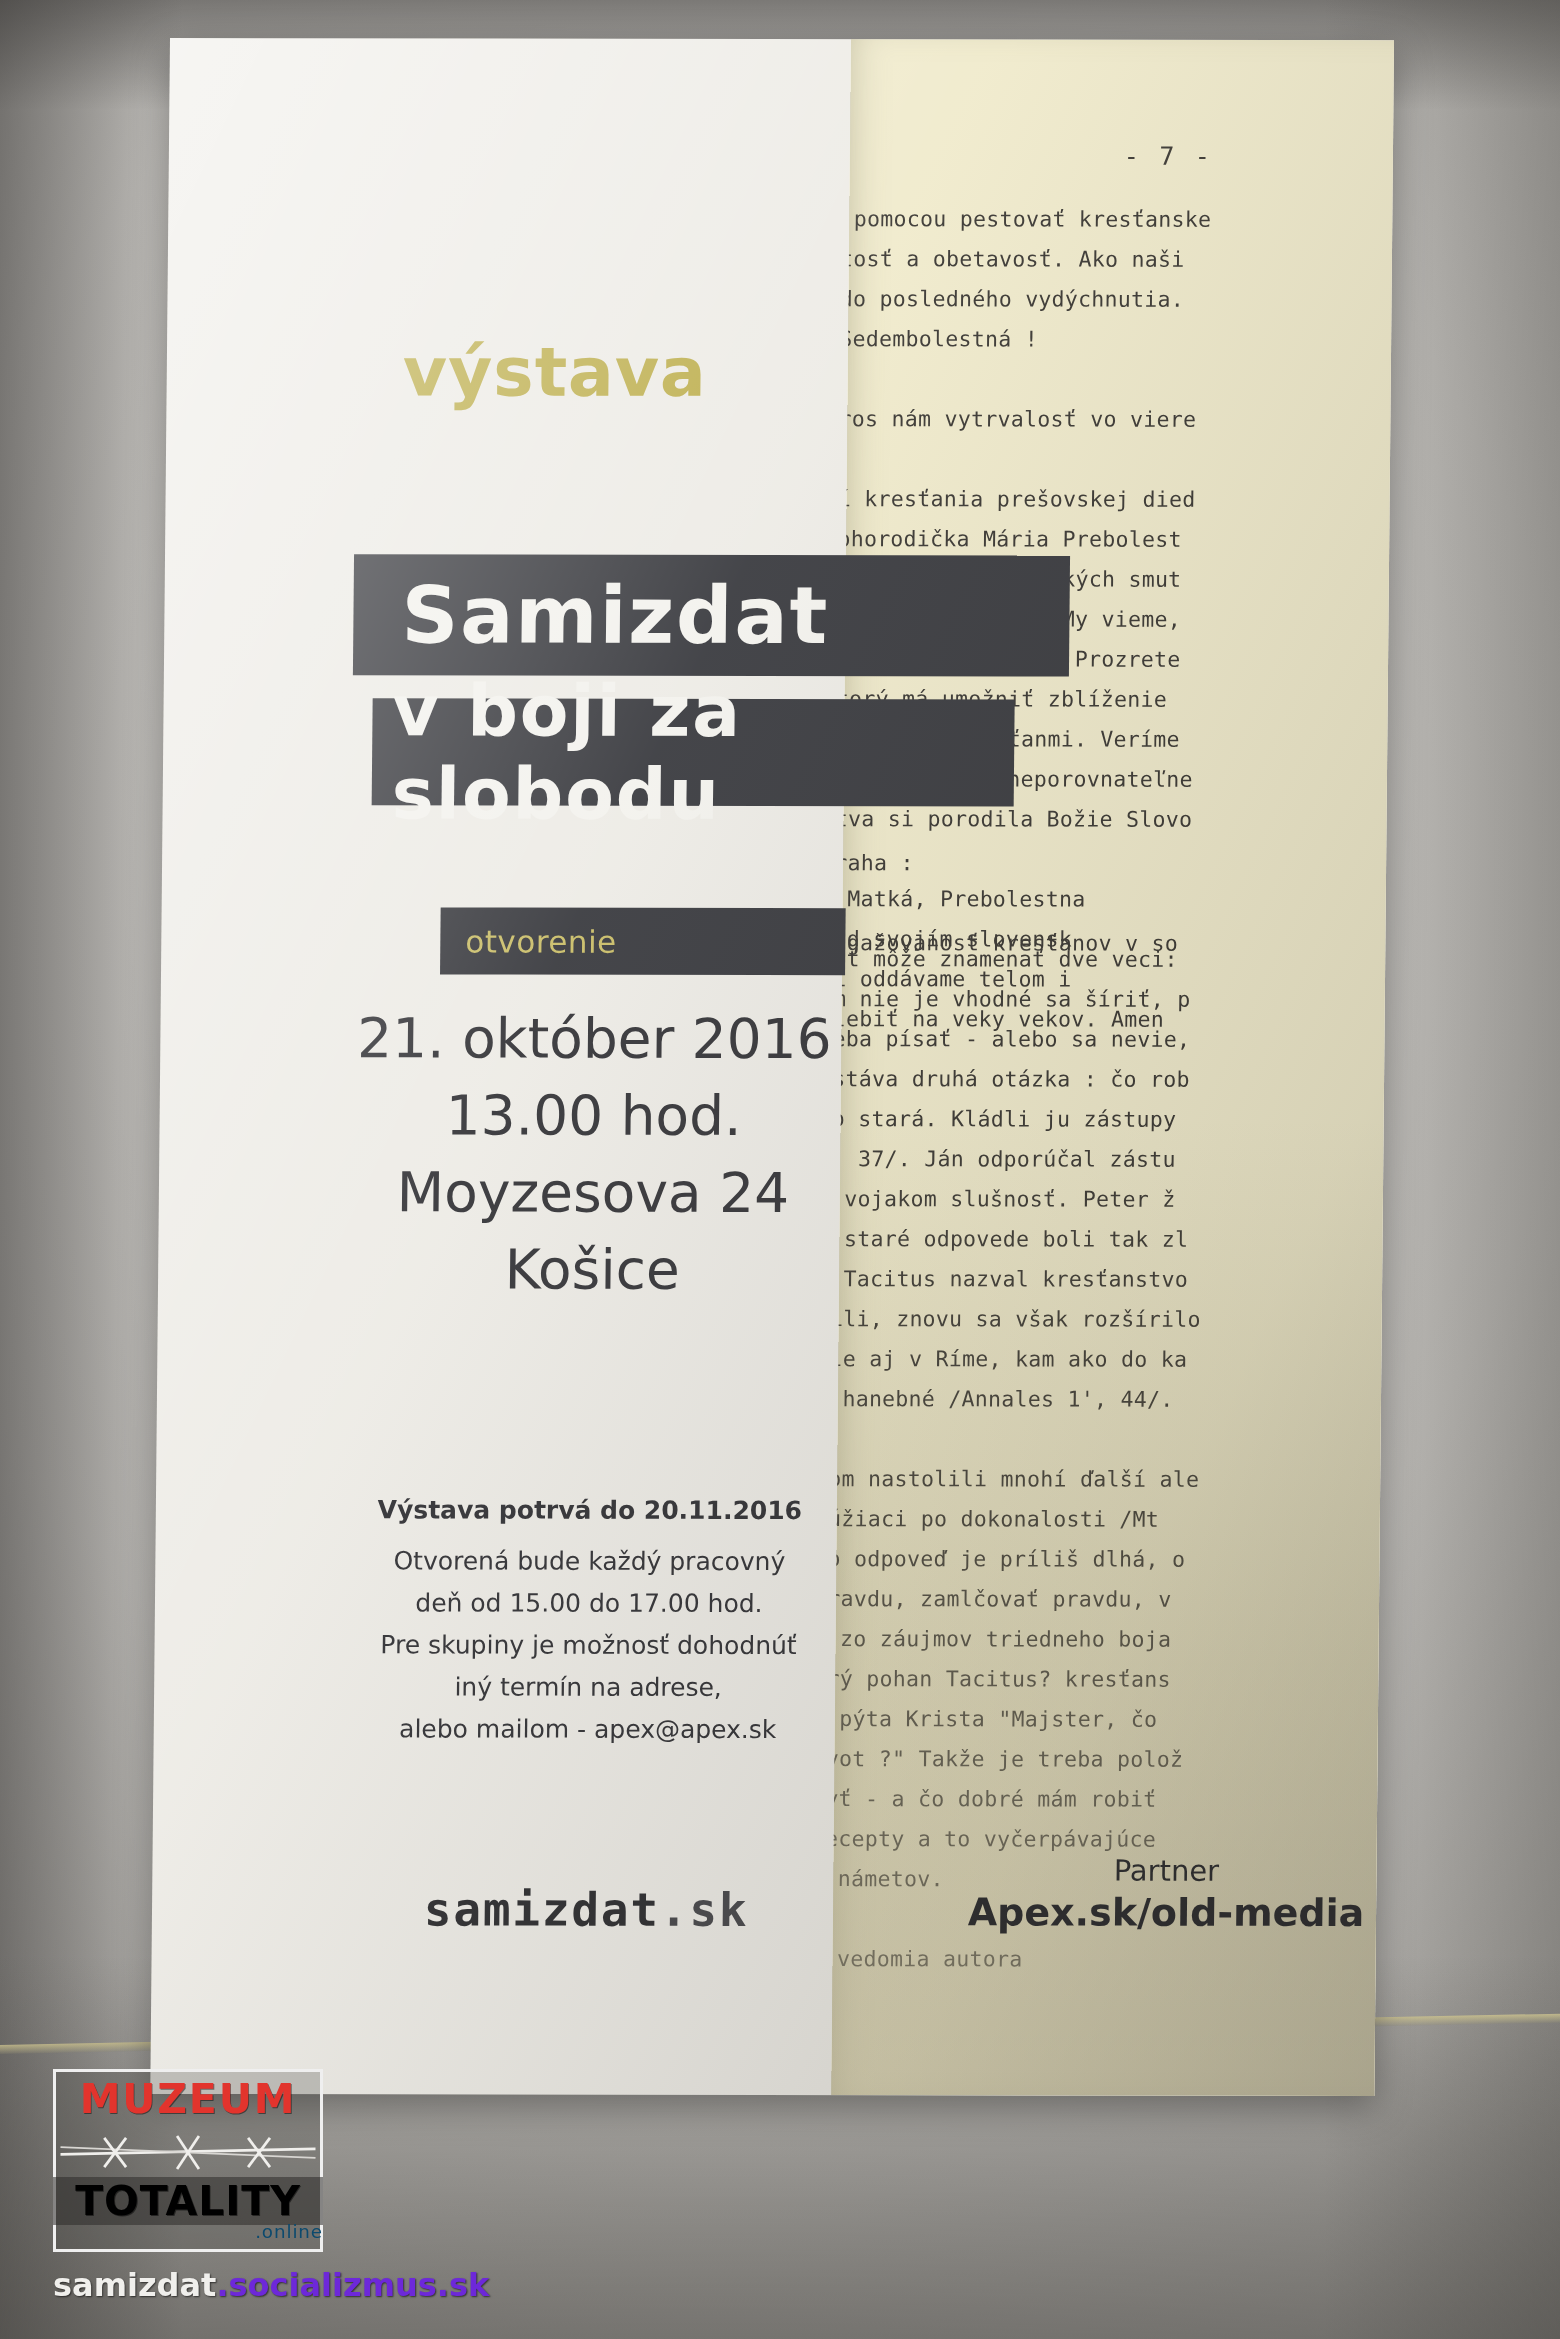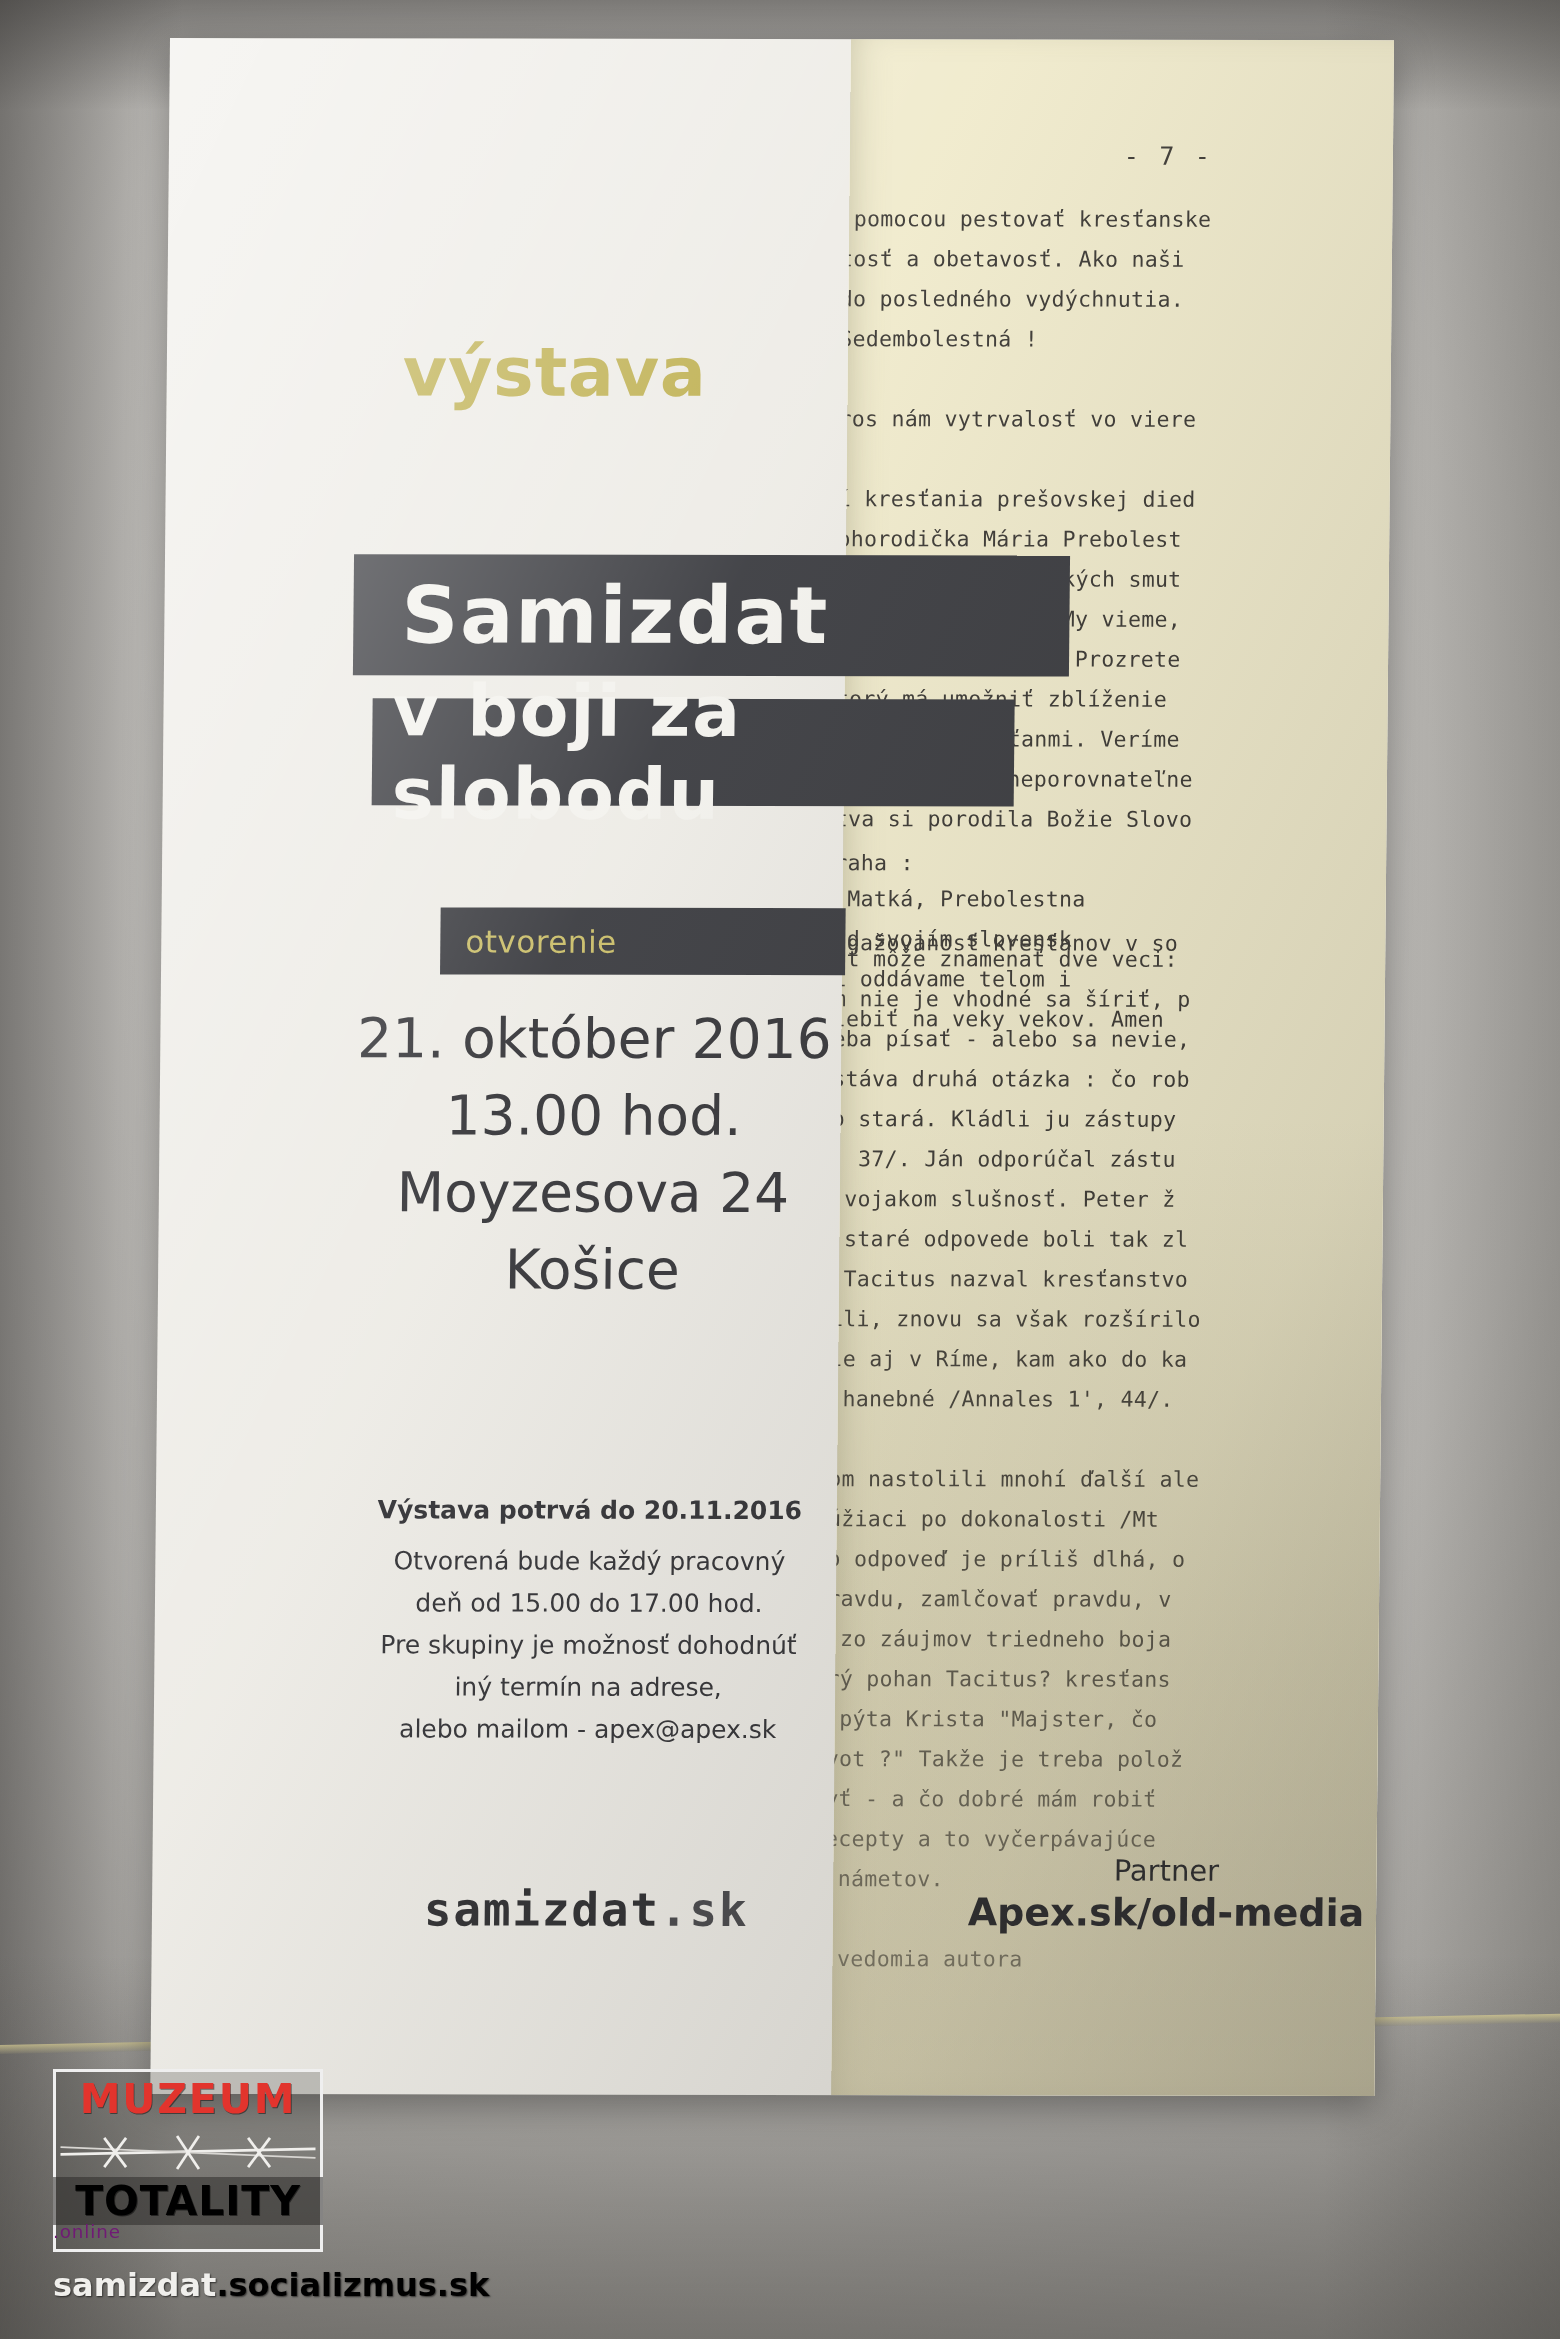--- a/index.html
+++ b/index.html
@@ -294,38 +294,38 @@
     font-family: "DejaVu Sans", sans-serif;
     font-weight: bold;
     font-size: 41px;
     letter-spacing: 0.9px;
     background: rgba(45,44,42,.55);
     text-shadow: 0.9px 0.9px 0 rgba(0,0,0,.5);
   }
   .logo-online {
     position: absolute;
     left: 0; top: 152px; width: 100%;
-    text-align: left;
-    color: #701a75;
+    text-align: right;
+    color: #0c4a6e;
     font-family: "DejaVu Sans", sans-serif;
     font-size: 18.3px;
     letter-spacing: 0.9px;
   }
   .bottom-url {
     position: absolute;
     left: 53px;
     top: 2266px;
     z-index: 60;
     font-family: "DejaVu Sans", sans-serif;
     font-size: 32px;
     font-weight: bold;
     color: #f0efec;
     text-shadow: 0.9px 0.9px 1.8px rgba(0,0,0,.6);
   }
-  .bottom-url .red { color: #000000; }
+  .bottom-url .red { color: #6d28d9; }
 </style>
 </head>
 <body>
 
 <div class="scene">
   <div class="wall"></div>
   <div class="wall-shadow-top"></div>
   <div class="wall-shadow-left"></div>
   <div class="wall-shadow-right"></div>
   <div class="wall-seam"></div>

